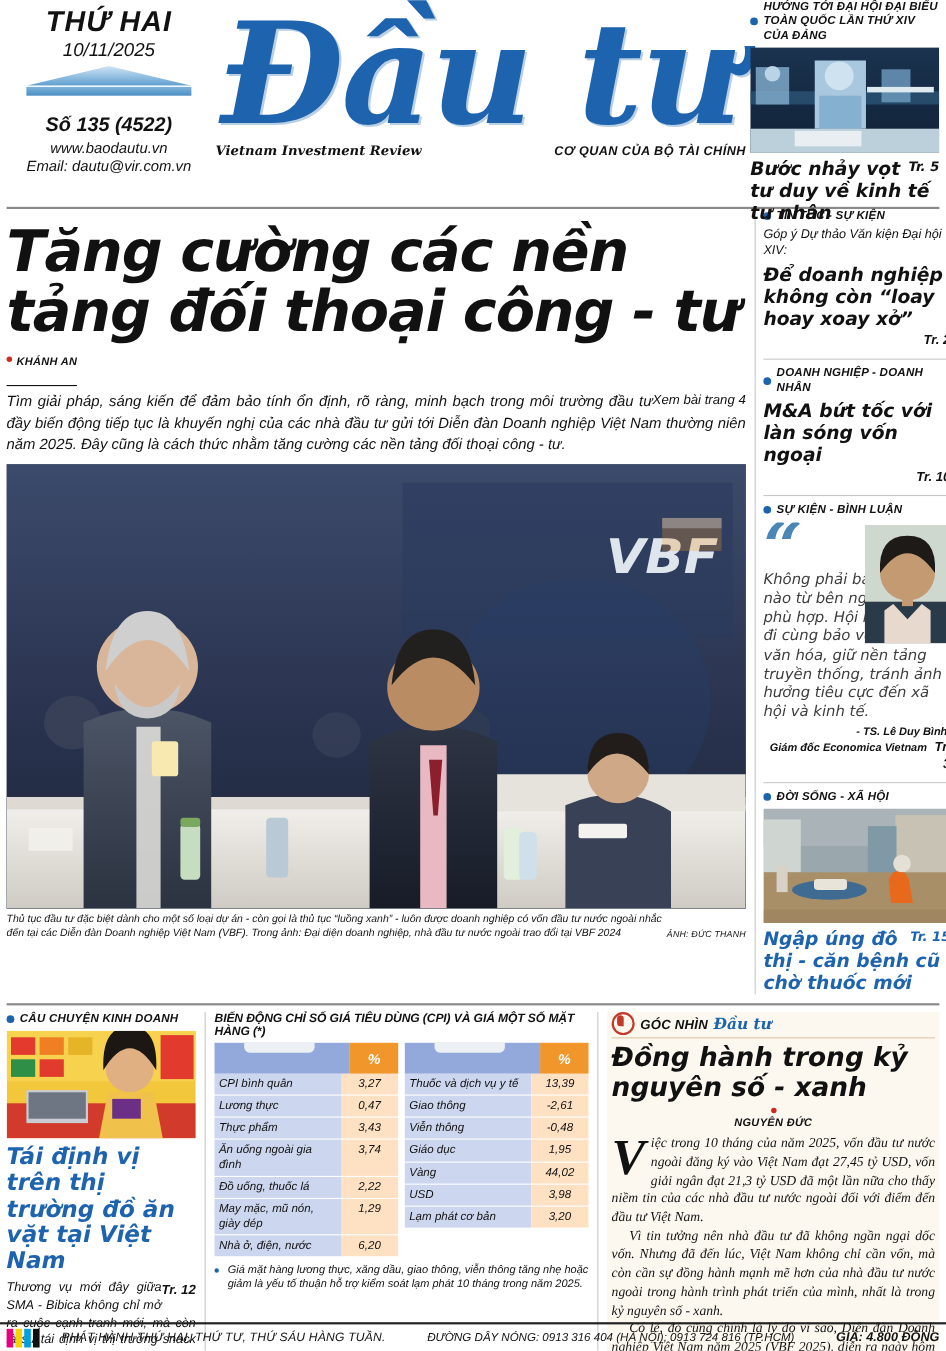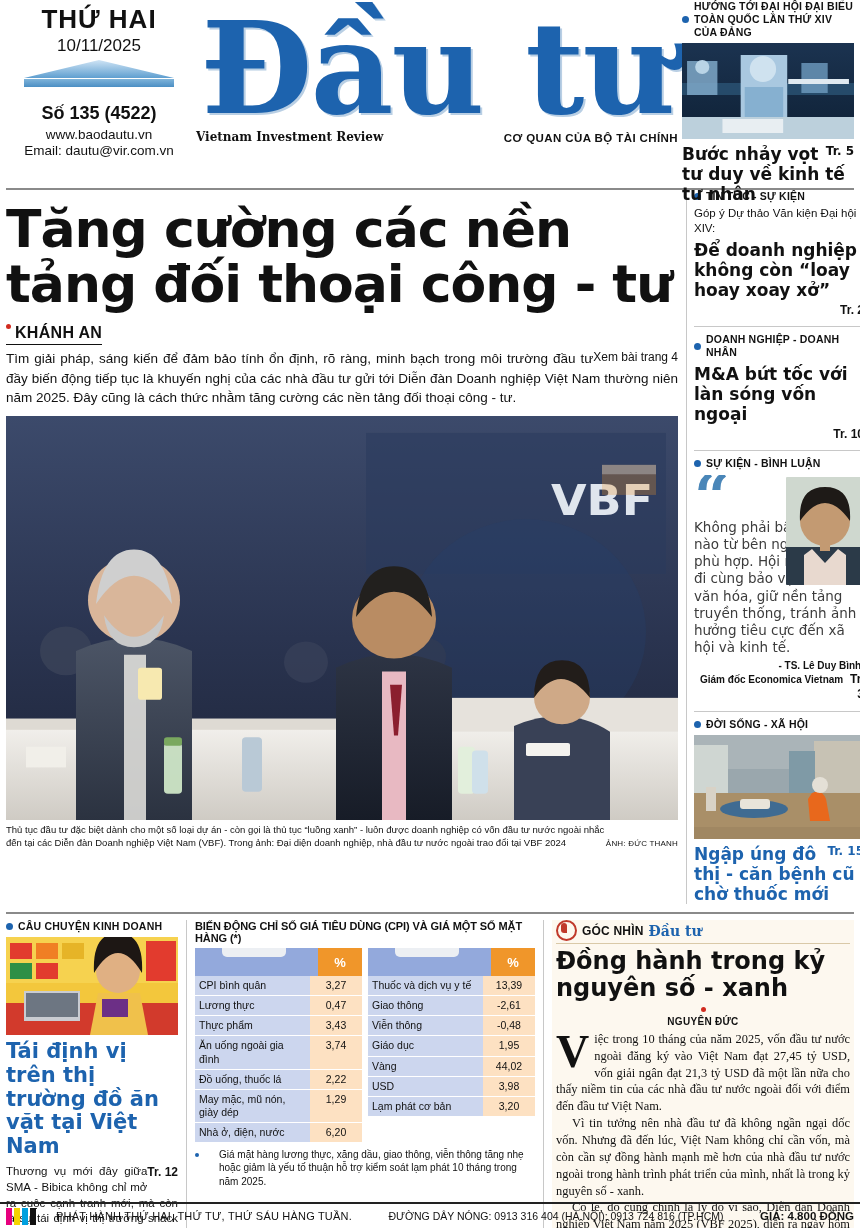--- a/index.html
+++ b/index.html
@@ -1,17 +1,17 @@
 <!DOCTYPE html>
 <html><head>
 <meta charset="utf-8">
 <style>
   html,body{margin:0;padding:0;background:#fff;}
   body{width:860px;height:1228px;font-family:"Liberation Sans",sans-serif;color:#111;overflow:hidden;position:relative;}
-  .page{width:860px;height:1228px;position:relative;box-sizing:border-box;padding:0 6px;}
+  .page{width:860px;height:1228px;position:relative;box-sizing:border-box;padding:0 6px;font-style:italic;}
 
   
   .masthead{display:flex;align-items:flex-start;height:186px;position:relative;}
   .mh-left{width:186px;flex:0 0 186px;padding-top:4px;text-align:center;}
   .mh-day{font-weight:bold;font-size:26px;letter-spacing:1px;font-family:"Liberation Sans",sans-serif;}
   .mh-date{font-size:17px;margin-top:1px;}
   .mh-ribbon{margin:4px auto 0;width:150px;height:18px;
      background:linear-gradient(#cfe4f5,#5f9fd0);
      clip-path:polygon(0 100%,50% 0,100% 100%,100% 100%,0 100%);}
   .mh-ribbon2{margin:1px auto 0;width:150px;height:8px;background:linear-gradient(#7fb4da,#4b8fc4);}
@@ -31,23 +31,23 @@
 
   .mh-rule{border-top:2px solid #8a8a8a;margin:2px 0 0 0;}
 
   
   .body-wrap{display:flex;gap:8px;}
   .col-main{width:672px;flex:0 0 672px;}
   .col-side{width:170px;flex:0 0 170px;border-left:1px solid #c8c8c8;padding-left:7px;}
 
   .headline{font-family:"DejaVu Sans",sans-serif;font-weight:bold;font-size:52px;line-height:1.06;
             letter-spacing:-1px;margin:12px 0 0;}
-  .byline{margin:12px 0 4px;font-size:16px;font-weight:bold;letter-spacing:.3px;
+  .byline{margin:12px 0 4px;font-size:10px;font-weight:bold;letter-spacing:.3px;
           display:flex;align-items:flex-start;gap:4px;border-bottom:1.5px solid #111;
-          width:fit-content;padding-bottom:2px;}
+          width:fit-content;padding-bottom:15px;}
   .dot-red{width:5px;height:5px;border-radius:50%;background:#d12b1f;display:inline-block;}
   .dot-blue{width:7px;height:7px;border-radius:50%;background:#1d63ae;display:inline-block;flex:0 0 7px;}
   .lead{font-size:13.5px;line-height:1.45;text-align:justify;margin:0;}
   .lead .more{float:right;font-size:12px;}
 
   
   .photo-main{margin-top:8px;height:404px;position:relative;overflow:hidden;background:#2b3550;}
   .caption{font-size:9.5px;line-height:1.35;margin-top:4px;display:flex;}
   .caption .cap-txt{flex:1 1 auto;}
   .caption .cap-credit{flex:0 0 auto;font-size:8px;letter-spacing:.2px;align-self:flex-end;}
@@ -87,21 +87,21 @@
   .tbl-head{display:flex;height:28px;position:relative;}
   .th-name{flex:1 1 auto;background:#93a9dc;position:relative;}
   .th-name::after{content:"";position:absolute;left:22%;top:0;width:52%;height:9px;
                   background:#eceff3;border-radius:0 0 5px 5px;}
   .th-pct{flex:0 0 44px;background:#f0962a;color:#fff;font-size:13px;font-weight:bold;
           display:flex;align-items:center;justify-content:center;}
   .tr{display:flex;border-bottom:1px solid #fff;}
   .td-name{flex:1 1 auto;background:#ccd6ee;padding:3px 4px;line-height:1.25;}
   .td-val{flex:0 0 44px;background:#fde1c2;padding:3px 4px;text-align:center;line-height:1.25;}
   .tbl-notes{margin-top:5px;font-size:10px;line-height:1.32;}
-  .note-li{display:flex;gap:20px;margin-bottom:1px;}
+  .note-li{display:flex;gap:8px;margin-bottom:1px;}
   .note-li .bd{flex:0 0 4px;width:4px;height:4px;border-radius:50%;background:#1d63ae;margin-top:5px;}
 
   .gn-head{display:flex;align-items:center;gap:5px;border-bottom:1px solid #d9c9a8;padding-bottom:2px;}
   .gn-mark{width:17px;height:17px;border:2.5px solid #c0392b;border-radius:50%;position:relative;flex:0 0 17px;}
   .gn-mark::after{content:"";position:absolute;left:3px;top:1px;width:6px;height:10px;background:#c0392b;
                   border-radius:3px 3px 0 3px;}
   .gn-t1{font-size:12px;font-weight:bold;letter-spacing:.2px;}
   .gn-t2{font-family:"DejaVu Serif",serif;font-size:14px;font-weight:bold;color:#1d63ae;}
   .gn-title{font-family:"DejaVu Sans",sans-serif;font-weight:bold;font-size:24px;line-height:1.12;margin-top:4px;}
   .gn-author{margin-top:5px;font-size:10px;font-weight:bold;letter-spacing:.3px;display:flex;align-items:center;gap:4px;flex-direction:column;}

